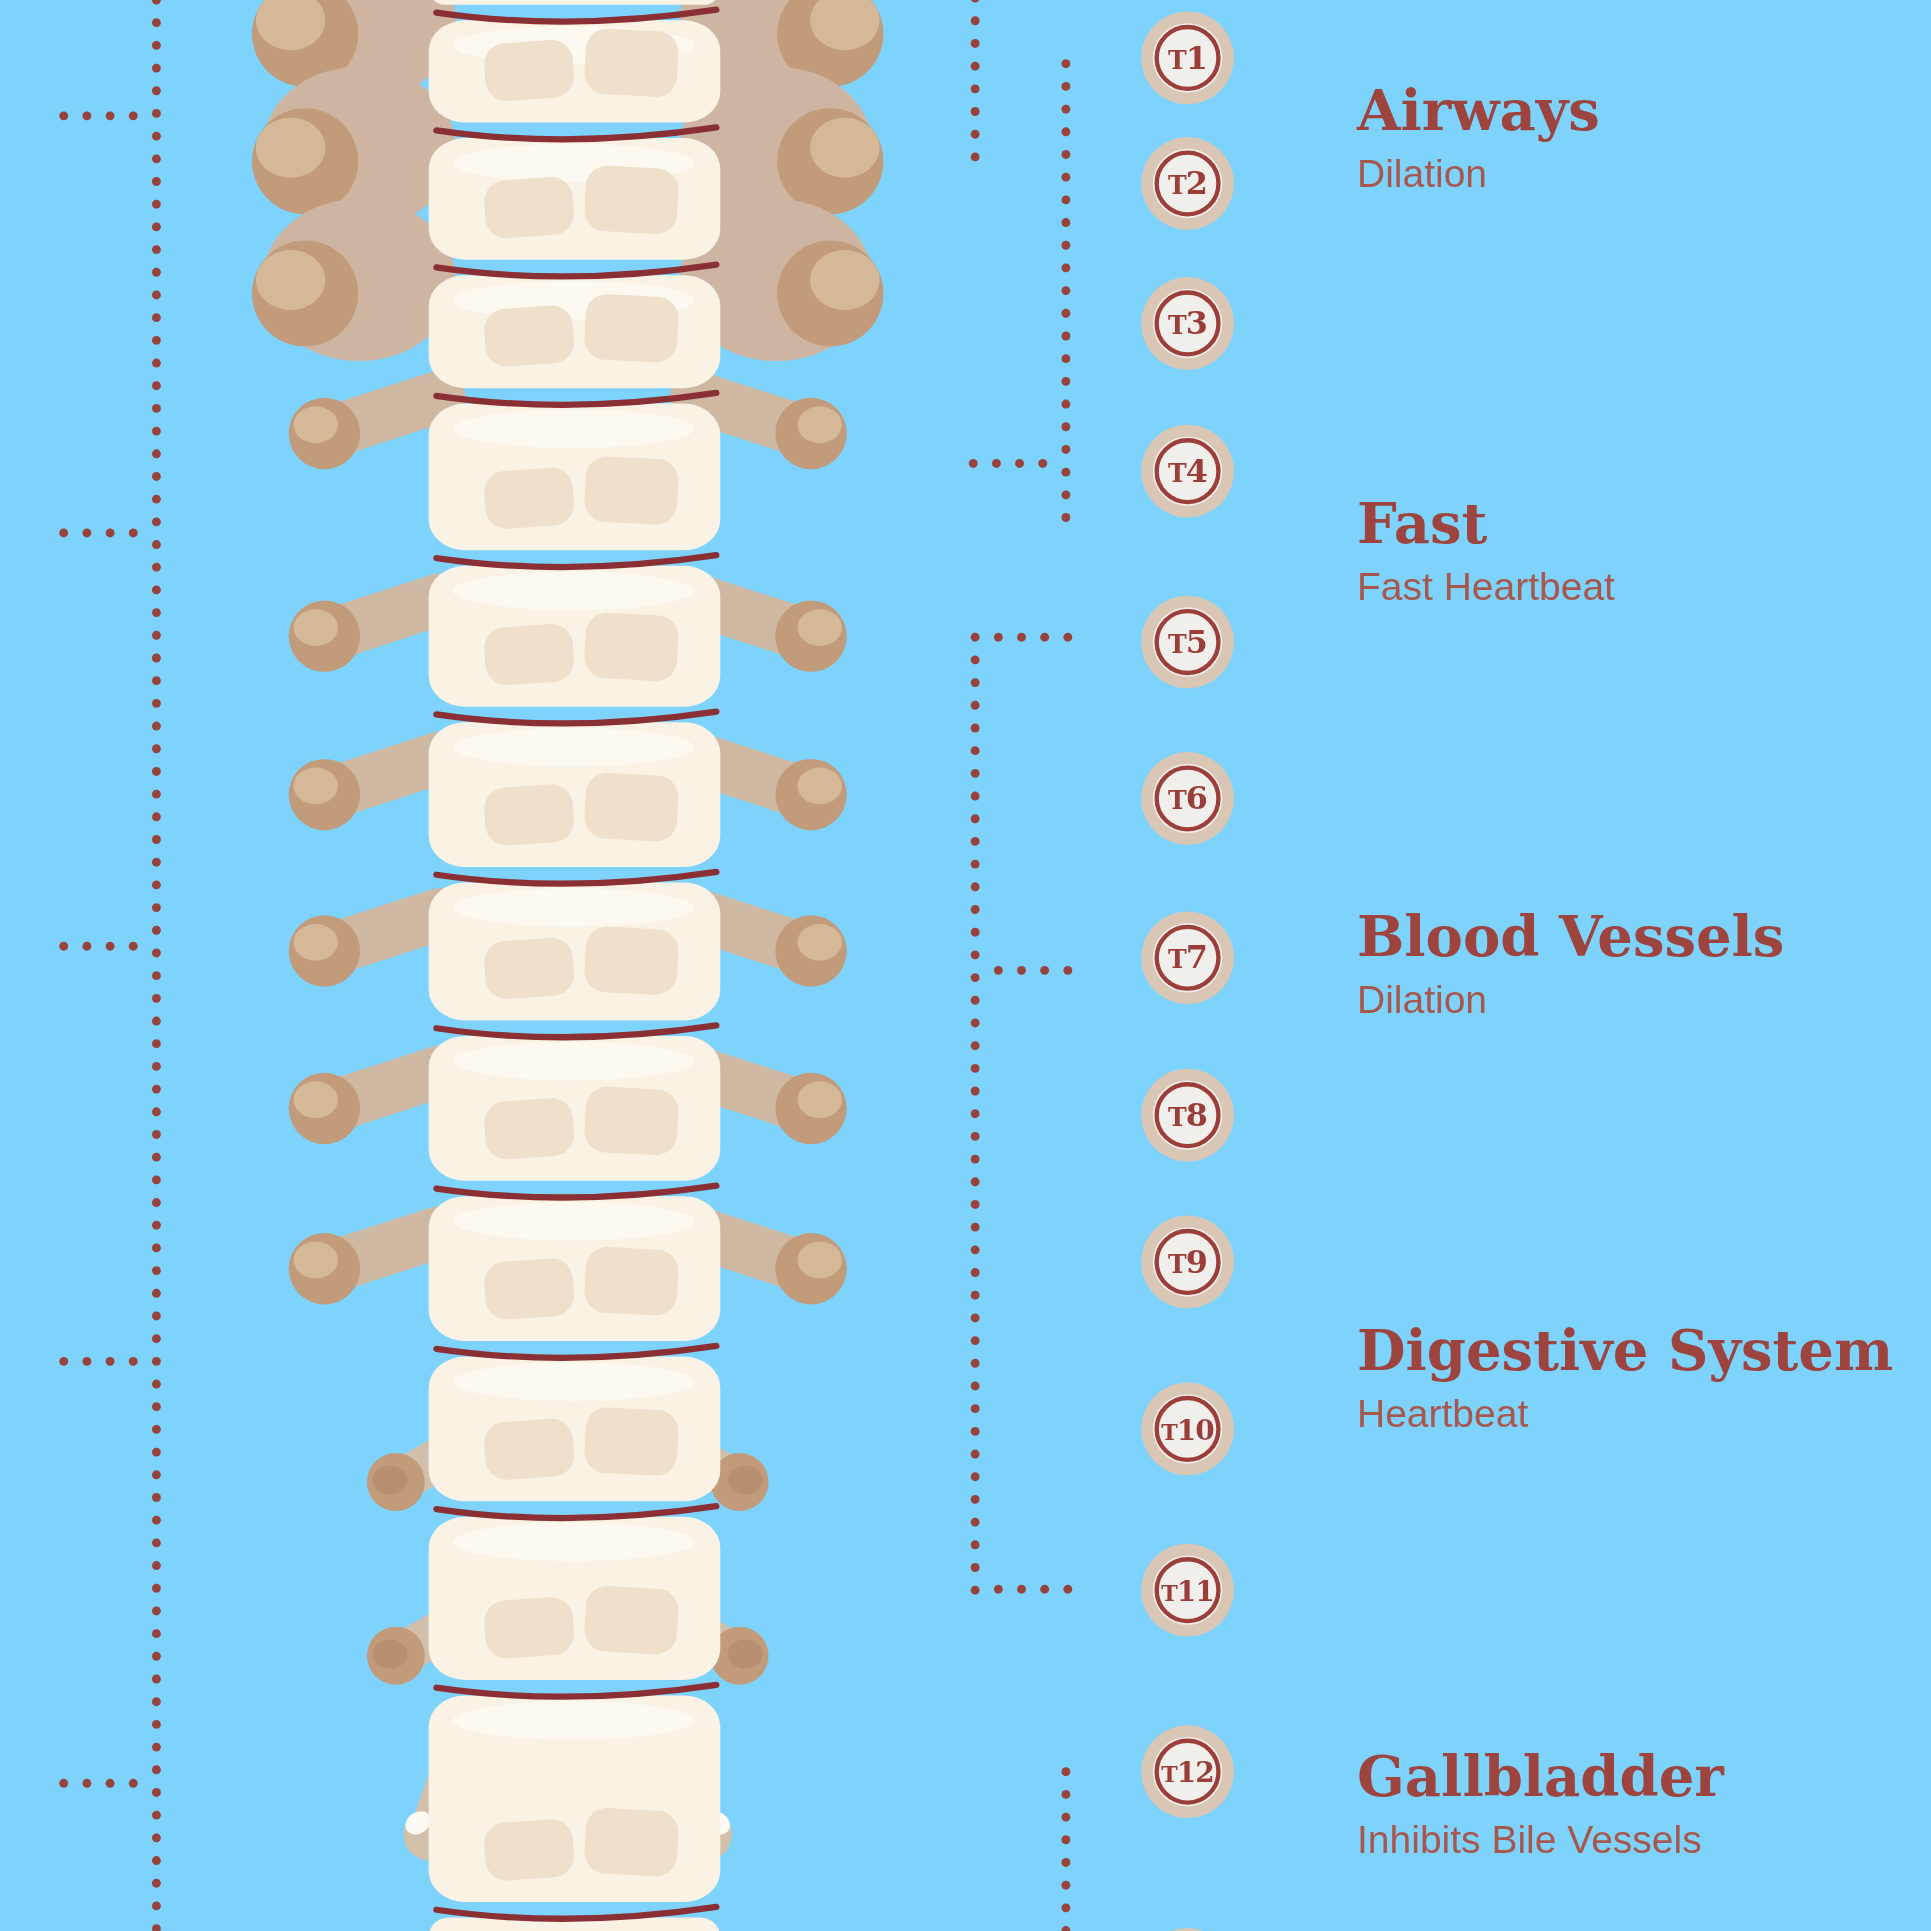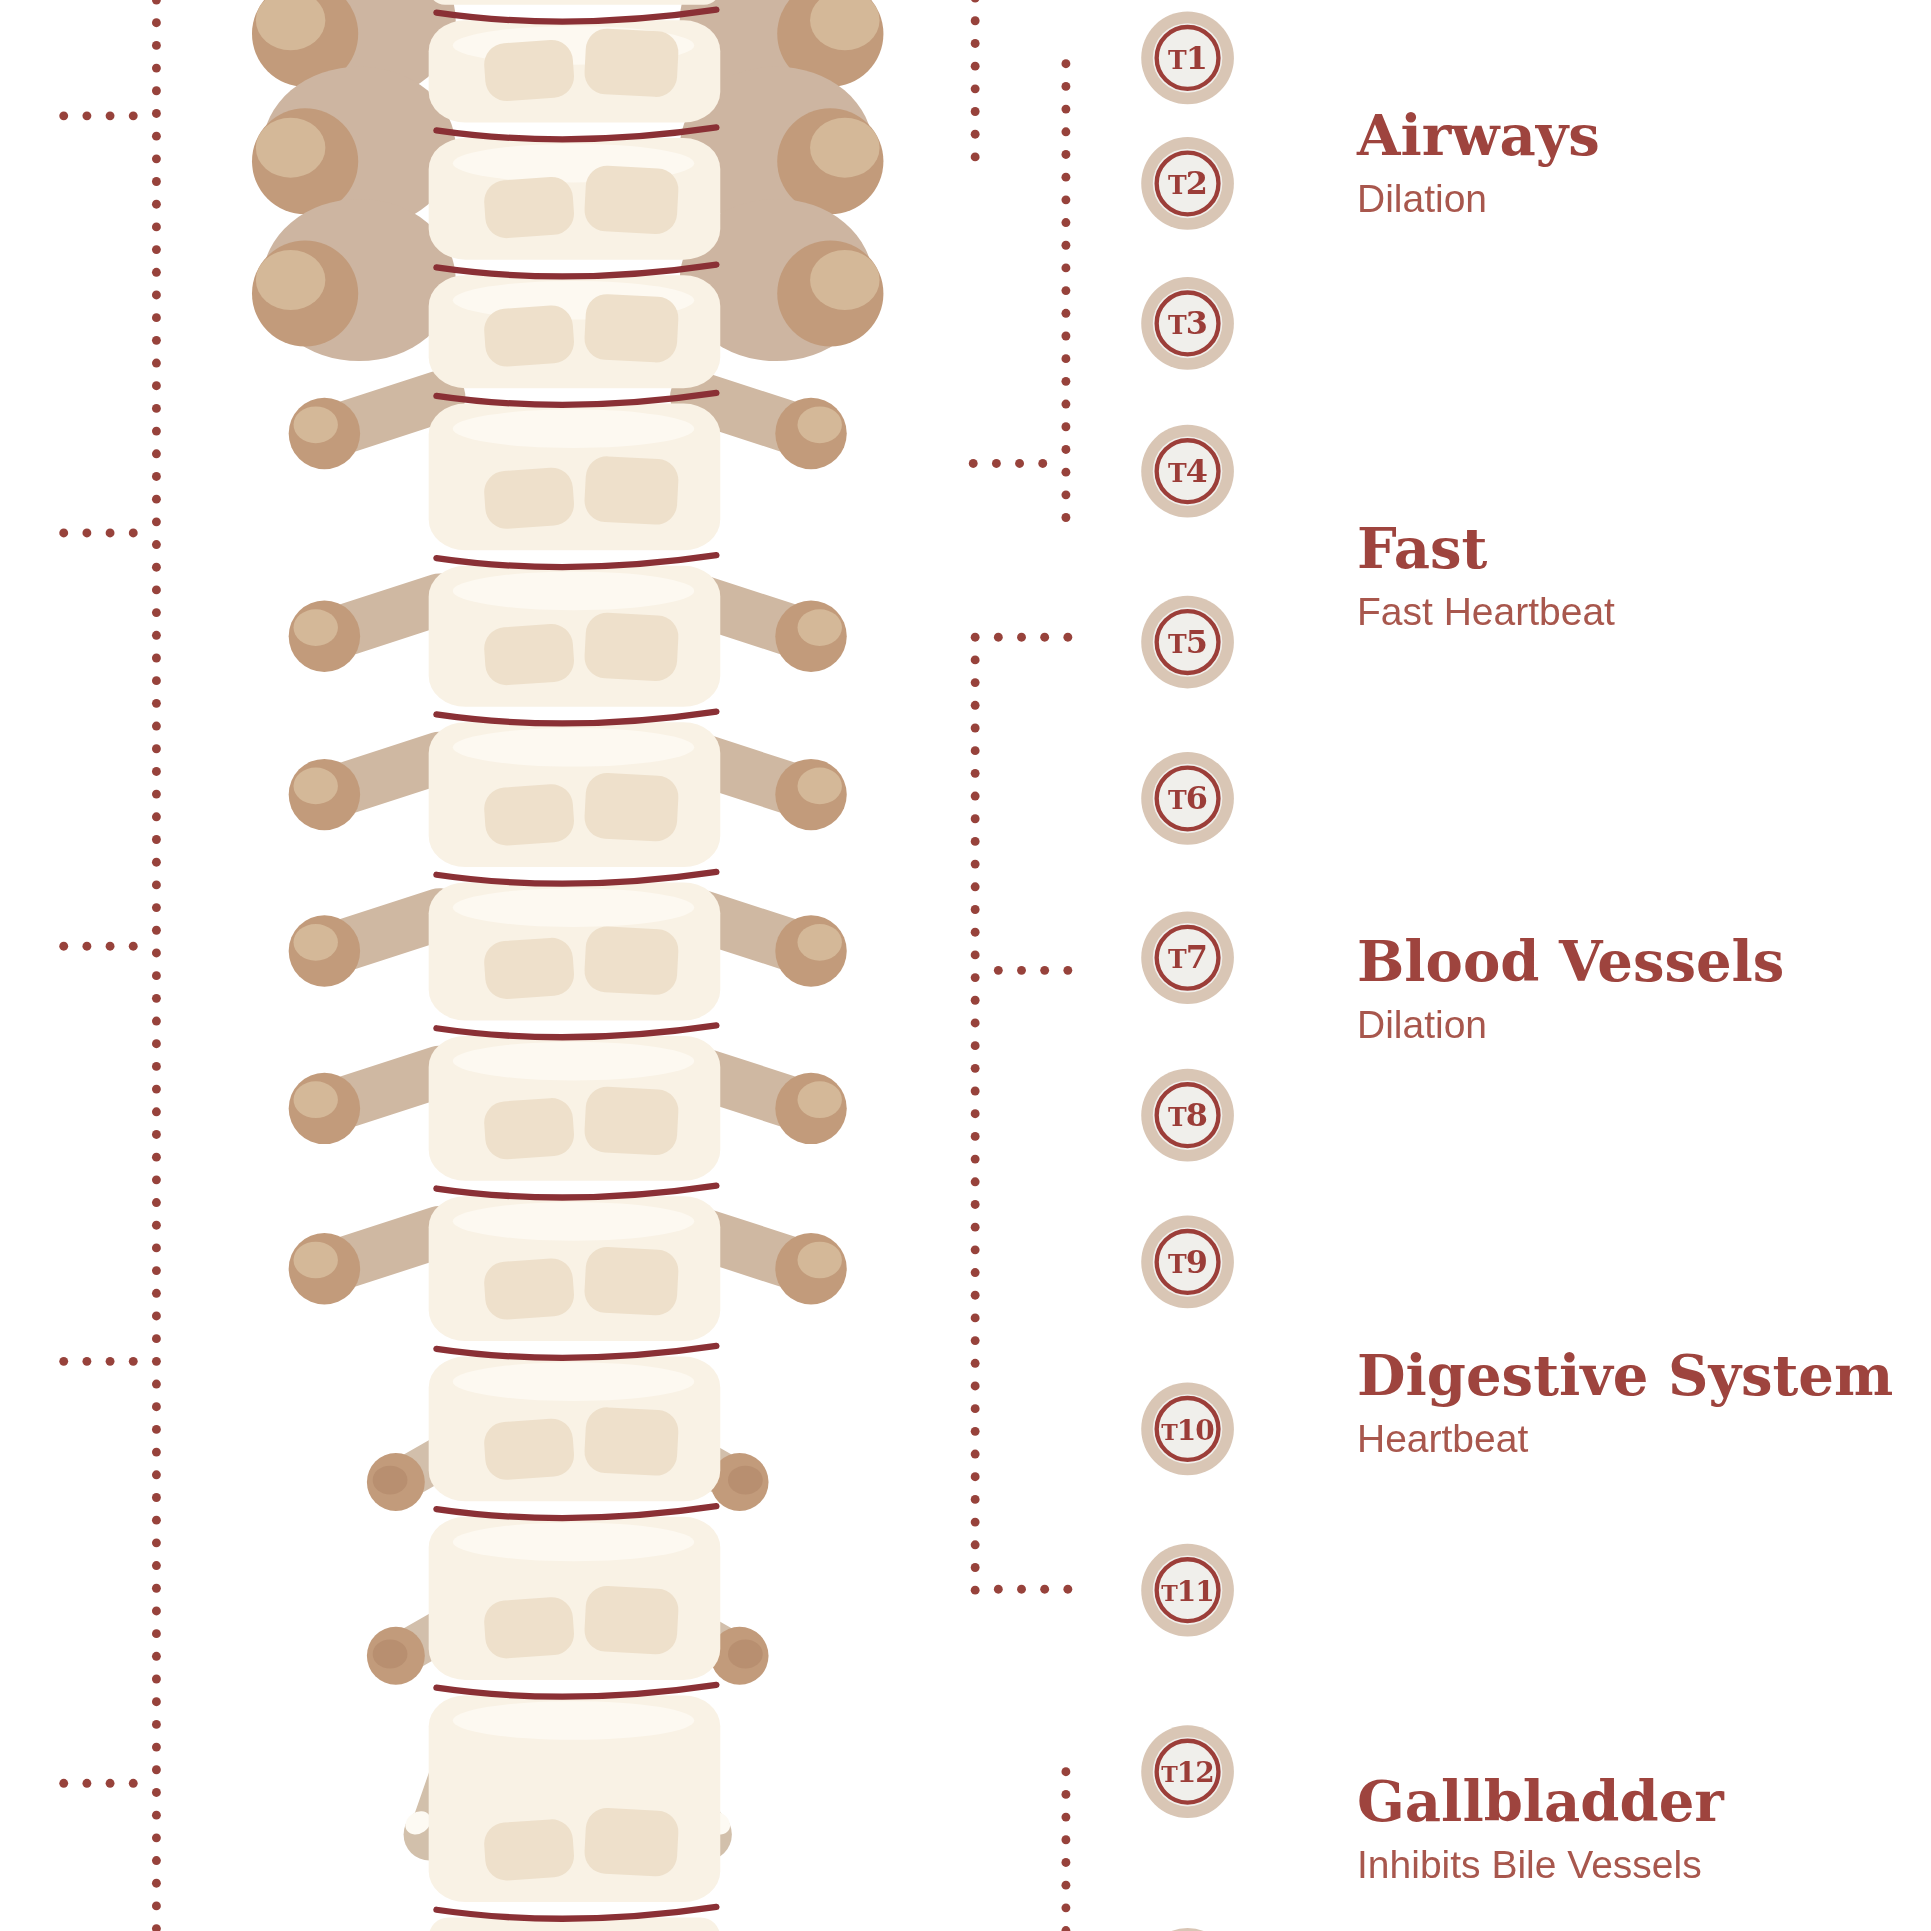--- a/index.html
+++ b/index.html
@@ -1,21 +1,21 @@
 <!DOCTYPE html>
 <html><head>
 <meta charset="utf-8">
 <style>
   html,body{margin:0;padding:0;background:#e9e8e3;}
   .stage{
-    position:relative;width:1931px;height:1931px;background:#ffffff;
+    position:relative;width:1931px;height:1931px;background:#7dd3fc;
     overflow:hidden;font-family:"DejaVu Serif", serif;
   }
   #scene{position:absolute;left:0;top:0;width:1931px;height:1931px;display:block;}
-  .organ-label{position:absolute;left:1357px;margin-top:25px;}
+  .organ-label{position:absolute;left:1357px;}
   .organ-heading{
     font-family:"DejaVu Serif", serif;font-weight:bold;font-size:56px;line-height:56px;
     color:#9e443e;letter-spacing:0px;white-space:nowrap;
   }
   .organ-sub{
     font-family:Liberation Sans, sans-serif;font-weight:normal;font-size:39px;line-height:39px;
     margin-top:16.4px;color:#a8574d;white-space:nowrap;
   }
 </style>
 </head>

